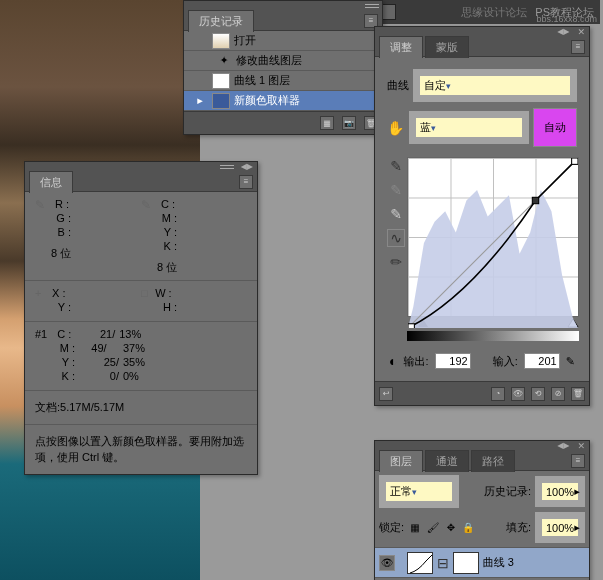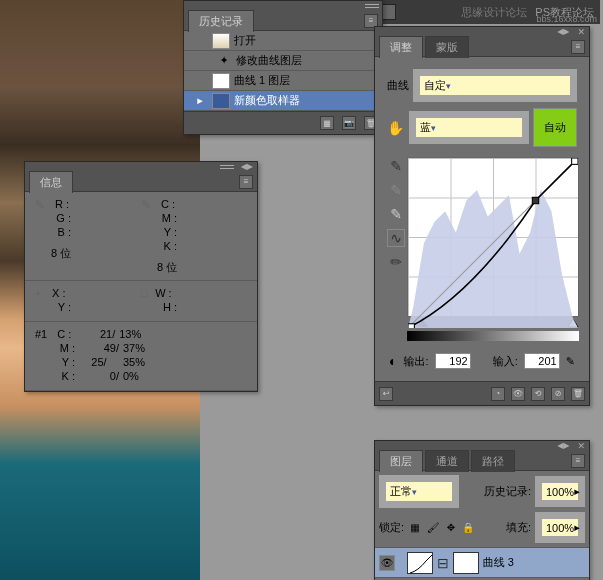--- a/index.html
+++ b/index.html
@@ -28,21 +28,21 @@
 .info-col .row{display:flex;gap:4px;height:14px}
 .info-label{width:20px;text-align:right}
 .info-val{width:40px}
 .info-note{padding:8px 10px;line-height:1.5;color:#000;border-bottom:1px solid #5a5a5a}
 .info-note.last{border-bottom:none}
 
 .adjust{left:374px;top:28;width:216px;top:26px}
 .adjust-top{display:flex;gap:4px;align-items:center;padding:6px}
 .dropdown{background:#fef9c3;border:7px solid #a3a3a3;padding:2px 4px;display:flex;align-items:center;color:#000}
 .dropdown .arrow{color:#3a5a9a;font-size:9px}
-.button{background:#84cc16;border:1px solid #888;padding:11px 10px;color:#000}
+.button{background:#d946ef;border:1px solid #888;padding:11px 10px;color:#000}
 .curve-area{position:relative;margin:4px;display:flex}
 .curve-tools{width:22px;display:flex;flex-direction:column;gap:6px;align-items:center}
 .tool-ico{width:18px;height:18px;display:flex;align-items:center;justify-content:center;color:#333;font-size:14px}
 .curve-box{flex:1;background:#fff;border:1px solid #666;height:160px;position:relative}
 .curve-grid{position:absolute;inset:0;background:linear-gradient(#c0c0c0 1px,transparent 1px) 0 0/100% 25%,linear-gradient(90deg,#c0c0c0 1px,transparent 1px) 0 0/25% 100%}
 .histogram{position:absolute;inset:0}
 .curve-line{position:absolute;inset:0}
 .curve-output{display:flex;gap:6px;align-items:center;padding:6px;justify-content:center}
 .num-input{width:36px;background:#fff;border:1px solid #888;padding:1px 2px;text-align:right;color:#000}
 .curve-footer{display:flex;gap:6px;padding:4px;border-top:1px solid #3a3a3a;background:#535353;justify-content:flex-end;height:24px;align-items:center}
@@ -201,38 +201,40 @@
       <div class="info-col">
         <div class="row">
             <span>#1</span>
             <span class="info-label">C :</span>
             <span class="info-val" style="text-align:right">21/</span>
             <span class="info-val">13%</span>
           </div>
         <div class="row">
             <span style="width:16px"></span>
             <span class="info-label">M :</span>
-            <span class="info-val" style="text-align:right">49/</span>
+            <span class="info-val" style="text-align:center">49/</span>
             <span class="info-val">37%</span>
           </div>
         <div class="row">
             <span style="width:16px"></span>
             <span class="info-label">Y :</span>
-            <span class="info-val" style="text-align:center">25/</span>
+            <span class="info-val" style="text-align:right">25/</span>
             <span class="info-val">35%</span>
           </div>
         <div class="row">
             <span style="width:16px"></span>
             <span class="info-label">K :</span>
             <span class="info-val" style="text-align:right">0/</span>
             <span class="info-val">0%</span>
           </div>
       </div>
       <div class="info-col"></div>
     </div>
+    <div class="info-note">文档:5.17M/5.17M</div>
+    <div class="info-note last">点按图像以置入新颜色取样器。要用附加选项，使用 Ctrl 键。</div>
   </div>
 </div>
 
 <div class="panel adjust">
   <div style="display:flex;justify-content:flex-end;height:10px;background:#535353">
       <span style="color:#aaa;font-size:8px;margin:0 4px">◀▶</span>
       <span style="color:#aaa;font-size:9px;margin:0 4px">✕</span>
     </div>
   <div class="panel-header">
     <div class="tab">调整</div>

